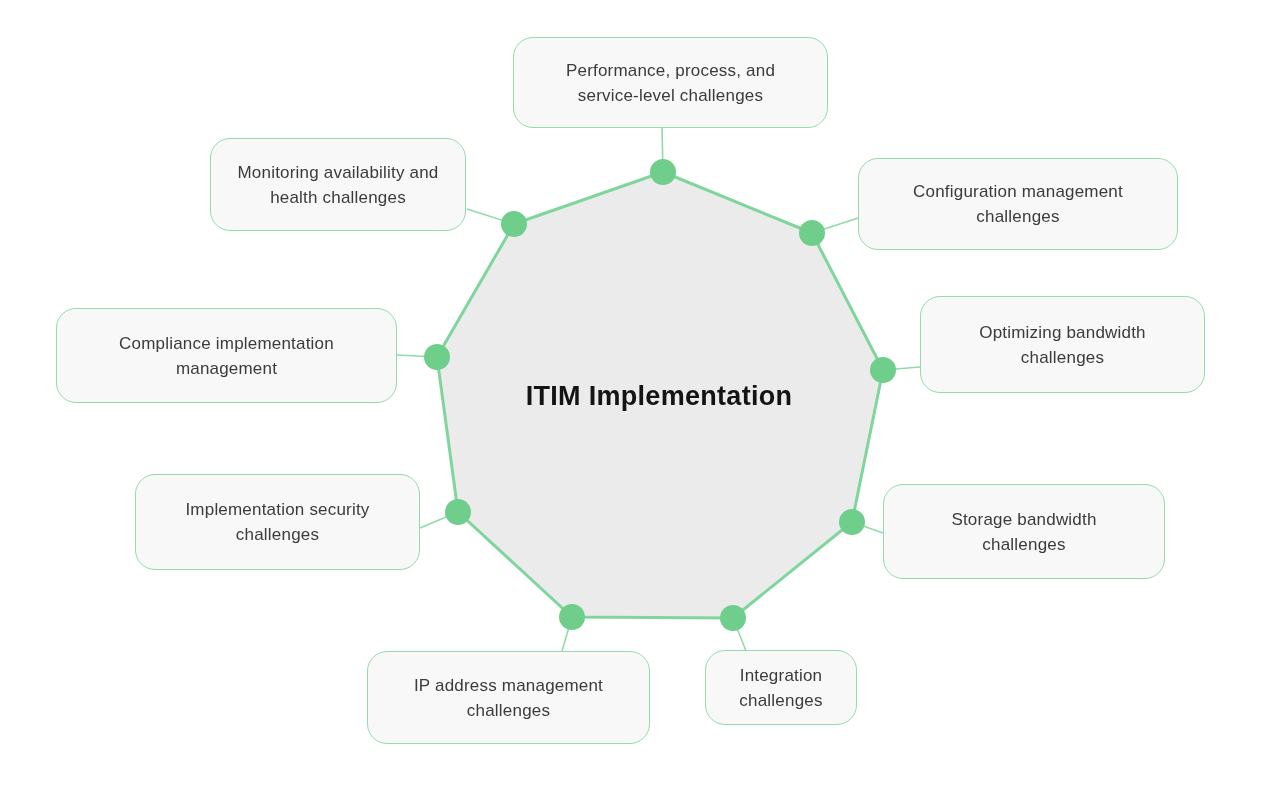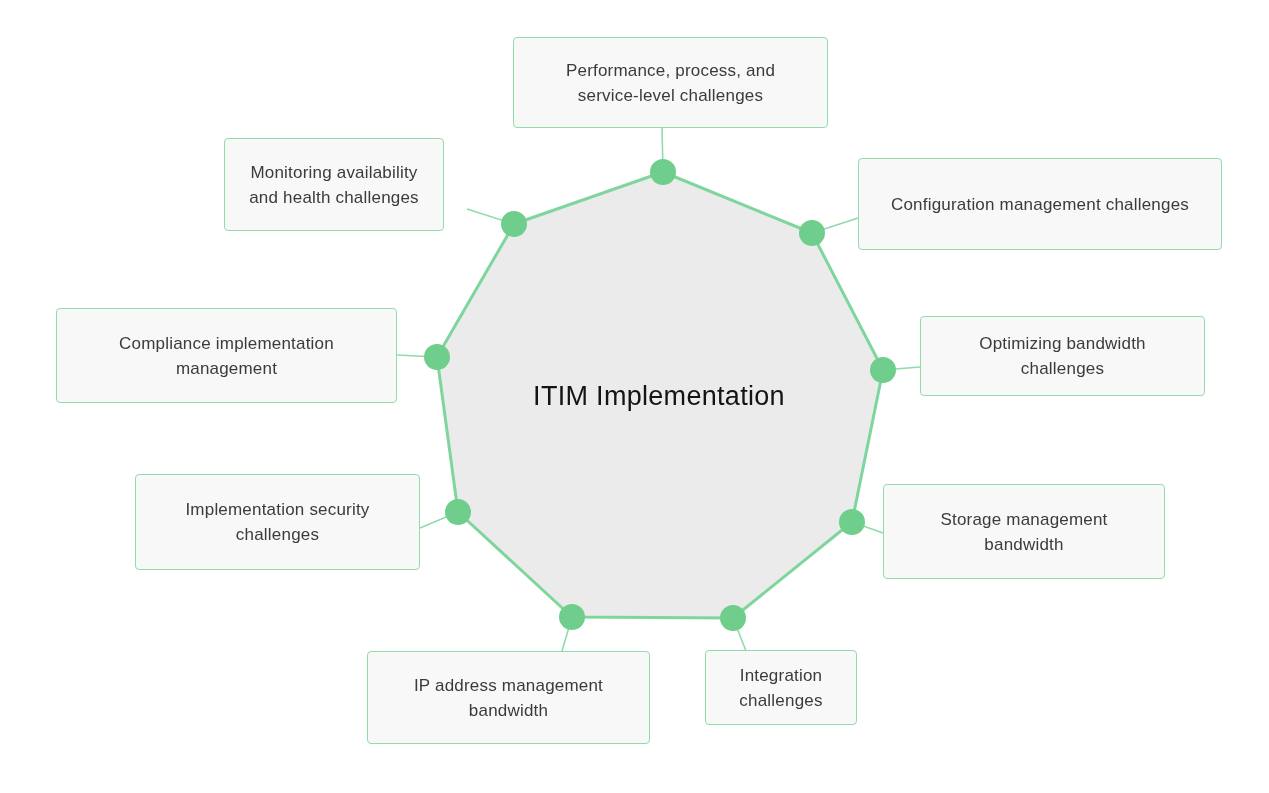--- a/index.html
+++ b/index.html
@@ -17,21 +17,21 @@
   .diagram-svg {
     position: absolute;
     left: 0;
     top: 0;
   }
   .node-box {
     position: absolute;
     box-sizing: border-box;
     background: var(--box-fill, #f8f8f8);
     border: 1px solid var(--box-border, #94dbac);
-    border-radius: 4px;
+    border-radius: 20px;
     display: flex;
     align-items: center;
     justify-content: center;
     text-align: center;
     padding: 8px 24px;
   }
   .node-label {
     font-size: 17px;
     line-height: 25px;
     color: var(--box-text, #3b3b3b);
@@ -40,21 +40,21 @@
   .center-title {
     position: absolute;
     left: 459px;
     top: 378px;
     width: 400px;
     height: 36px;
     display: flex;
     align-items: center;
     justify-content: center;
     font-size: 27px;
-    font-weight: 400;
+    font-weight: 700;
     letter-spacing: 0.3px;
     color: var(--title-color, #141414);
     white-space: nowrap;
   }
 </style>
 </head>
 <body style="--page-bg: #FFFFFF; --box-fill: #F8F8F8; --box-border: #94DBAC; --box-text: #3B3B3B; --title-color: #141414;">
 
 <svg class="diagram-svg" width="1269" height="793" viewBox="0 0 1269 793">
 
@@ -84,43 +84,43 @@
     <circle cx="514" cy="224" r="13"></circle>
   </g>
 </svg>
 
 <div class="center-title">ITIM Implementation</div>
 
 <div class="node-box" style="left:513px;top:37px;width:315px;height:91px">
   <span class="node-label">Performance, process, and service-level challenges</span>
 </div>
 
-<div class="node-box" style="left:858px;top:158px;width:364px;height:92px">
+<div class="node-box" style="left:858px;top:158px;width:320px;height:92px">
   <span class="node-label">Configuration management challenges</span>
 </div>
 
-<div class="node-box" style="left:920px;top:316px;width:285px;height:80px">
+<div class="node-box" style="left:920px;top:296px;width:285px;height:97px">
   <span class="node-label">Optimizing bandwidth challenges</span>
 </div>
 
 <div class="node-box" style="left:883px;top:484px;width:282px;height:95px">
-  <span class="node-label">Storage management bandwidth</span>
+  <span class="node-label">Storage bandwidth challenges</span>
 </div>
 
 <div class="node-box" style="left:705px;top:650px;width:152px;height:75px">
   <span class="node-label">Integration challenges</span>
 </div>
 
 <div class="node-box" style="left:367px;top:651px;width:283px;height:93px">
-  <span class="node-label">IP address management bandwidth</span>
+  <span class="node-label">IP address management challenges</span>
 </div>
 
 <div class="node-box" style="left:135px;top:474px;width:285px;height:96px">
   <span class="node-label">Implementation security challenges</span>
 </div>
 
 <div class="node-box" style="left:56px;top:308px;width:341px;height:95px">
   <span class="node-label">Compliance implementation management</span>
 </div>
 
-<div class="node-box" style="left:224px;top:138px;width:220px;height:93px">
+<div class="node-box" style="left:210px;top:138px;width:256px;height:93px">
   <span class="node-label">Monitoring availability and health challenges</span>
 </div>
 
 </body></html>

